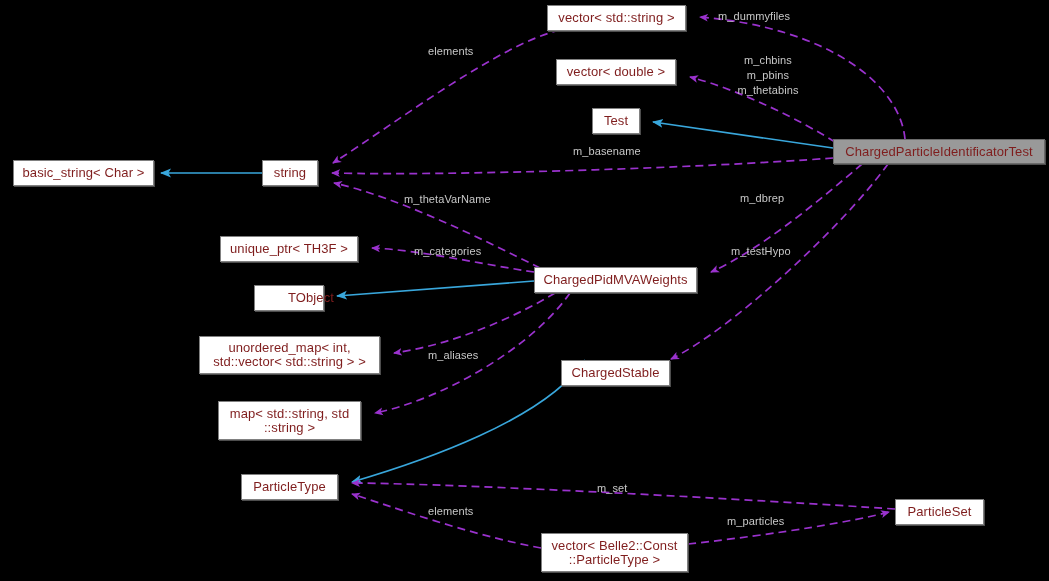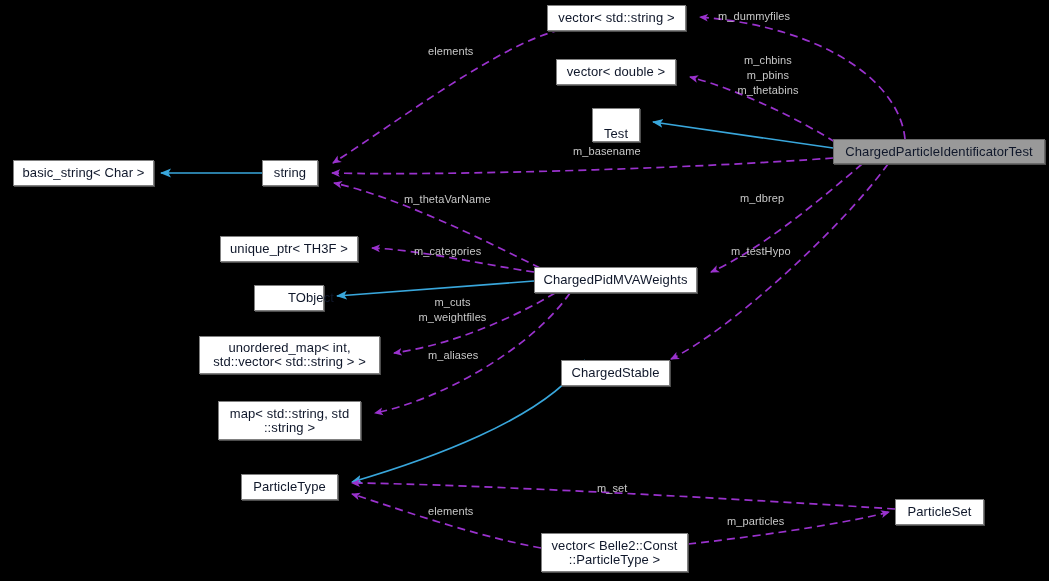--- a/index.html
+++ b/index.html
@@ -21,21 +21,21 @@
     top: 0;
     width: 1049px;
     height: 581px;
     pointer-events: none;
   }
   .node {
     position: absolute;
     box-sizing: border-box;
     background: #ffffff;
     border: 1px solid #808080;
-    color: #0f172a;
+    color: #7f1d1d;
     font-size: 13px;
     line-height: 14px;
     display: flex;
     align-items: center;
     justify-content: center;
     text-align: center;
     white-space: pre-line;
     letter-spacing: 0.1px;
     box-shadow: 1px 1px 0 0 #4d4d4d;
   }
@@ -94,21 +94,21 @@
   </svg>
 
   <div class="node" style="left:547px; top:5px; width:139px; height:26px;">
     <span>vector&lt; std::string &gt;</span>
   </div>
 
   <div class="node" style="left:556px; top:59px; width:120px; height:26px;">
     <span>vector&lt; double &gt;</span>
   </div>
 
-  <div class="node" style="left:592px; top:108px; width:48px; height:34px;align-items:flex-end;">
+  <div class="node" style="left:592px; top:108px; width:48px; height:26px;">
     <span>Test</span>
   </div>
 
   <div class="node focus" style="left:833px; top:139px; width:212px; height:25px;">
     <span>ChargedParticleIdentificatorTest</span>
   </div>
 
   <div class="node" style="left:13px; top:160px; width:141px; height:26px;">
     <span>basic_string&lt; Char &gt;</span>
   </div>
@@ -167,22 +167,20 @@
   <div class="edge-label" style="left:573px; top:144px; width:100px; text-align:left;">m_basename</div>
 
   <div class="edge-label" style="left:740px; top:191px; width:80px; text-align:left;">m_dbrep</div>
 
   <div class="edge-label" style="left:404px; top:192px; width:120px; text-align:left;">m_thetaVarName</div>
 
   <div class="edge-label" style="left:414px; top:244px; width:100px; text-align:left;">m_categories</div>
 
   <div class="edge-label" style="left:731px; top:244px; width:95px; text-align:left;">m_testHypo</div>
 
-  <div class="edge-label" style="left:405px; top:295px; width:95px; text-align:center;">m_cuts
-m_weightfiles</div>
 
   <div class="edge-label" style="left:428px; top:348px; width:80px; text-align:left;">m_aliases</div>
 
   <div class="edge-label" style="left:597px; top:481px; width:60px; text-align:left;">m_set</div>
 
   <div class="edge-label" style="left:428px; top:504px; width:70px; text-align:left;">elements</div>
 
   <div class="edge-label" style="left:727px; top:514px; width:90px; text-align:left;">m_particles</div>
 
 </div>

